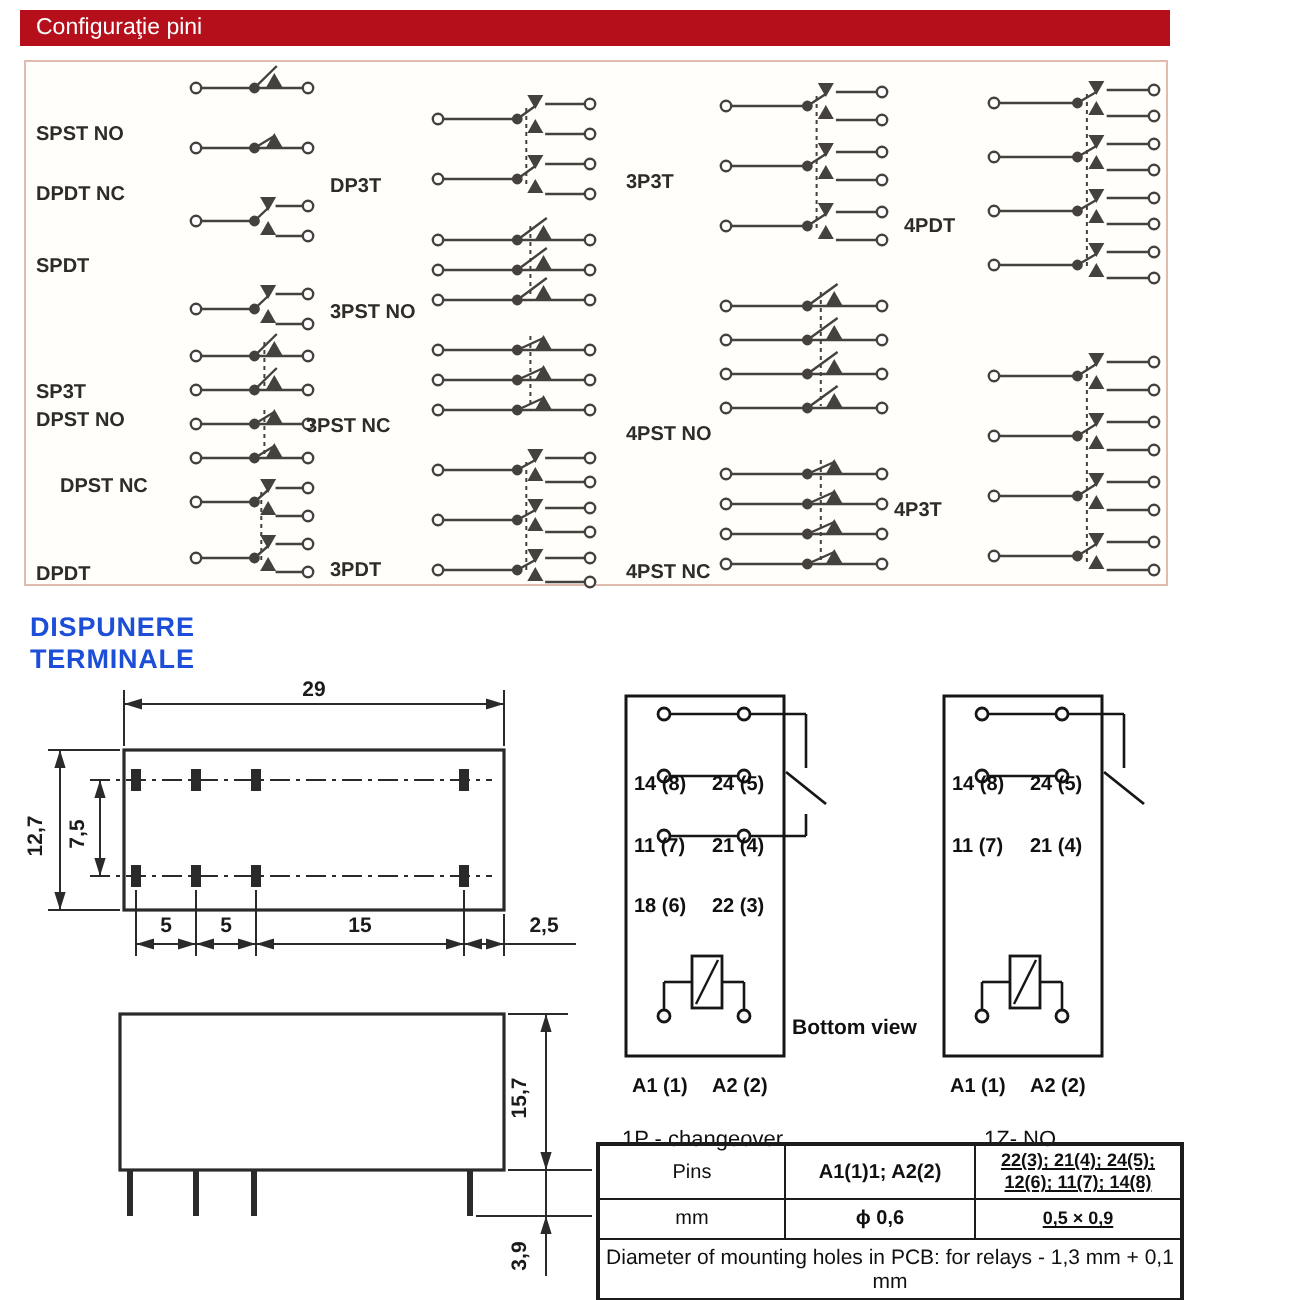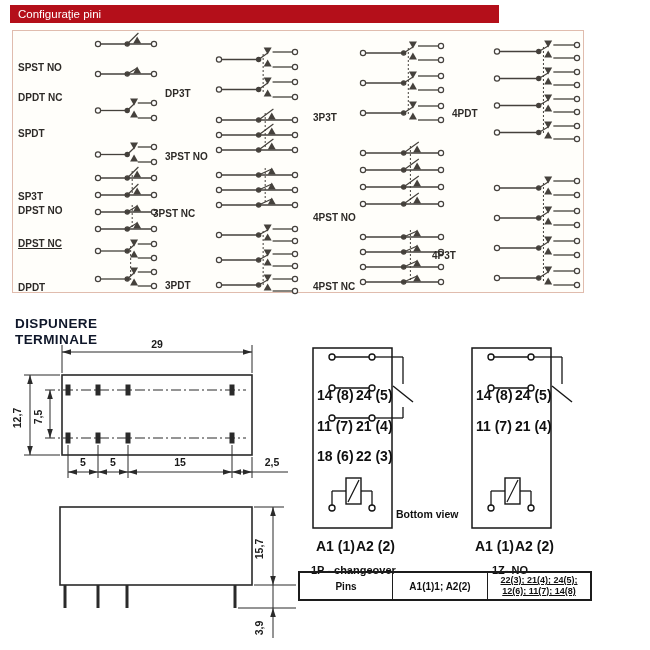--- a/index.html
+++ b/index.html
@@ -2,53 +2,53 @@
 <html style="--accent: #b40f1a; --boxborder: #e0bcae;"><head>
 <meta charset="utf-8">
 <style>
   html,body{margin:0;padding:0;}
   body{
     width:650px;height:650px;position:relative;overflow:hidden;
     background:#ffffff;
     font-family:"Liberation Sans",sans-serif;
   }
   #red-bar{
-    position:absolute;left:10px;top:5px;width:489px;height:18px;
+    position:absolute;left:10px;top:5px;width:575px;height:18px;
     background:var(--accent,#b40f1a);
     color:#fff;font-size:11.5px;line-height:18px;padding-left:8px;
     box-sizing:border-box;font-weight:400;
   }
   #config-box{
     position:absolute;left:12px;top:30px;width:572px;height:263px;
     border:1px solid var(--boxborder,#e0bcae);
     background:#fffefa;box-sizing:border-box;
   }
   #scheme{position:absolute;left:0;top:0;z-index:2;}
   #labels{position:absolute;left:0;top:0;width:558px;height:650px;z-index:3;margin-top:24px;}
   .cfg-label{position:absolute;font-weight:bold;font-size:10px;color:#2e2b28;white-space:nowrap;}
-  .pin-label{position:absolute;font-weight:bold;font-size:14px;color:#101010;white-space:nowrap;}
-  .caption{position:absolute;font-weight:bold;font-size:11px;color:#101010;white-space:nowrap;}
+  .pin-label{position:absolute;font-weight:bold;font-size:10px;color:#101010;white-space:nowrap;}
+  .caption{position:absolute;font-weight:normal;font-size:11px;color:#101010;white-space:nowrap;}
   #terminals-title{
-    position:absolute;left:15px;top:316px;z-index:3;
-    font-weight:bold;font-size:13.5px;color:#0f172a;letter-spacing:.4px;line-height:16px;
+    position:absolute;left:15px;top:306px;z-index:3;
+    font-weight:bold;font-size:13.5px;color:#1d4ed8;letter-spacing:.4px;line-height:16px;
   }
   #bottom-view-label{
     position:absolute;left:396px;top:508px;z-index:3;
     font-weight:bold;font-size:10.5px;color:#101010;white-space:nowrap;
   }
   #pins-table{
     position:absolute;left:298px;top:571px;width:274px;z-index:3;
     border-collapse:collapse;border:2px solid #1c1c1c;
     font-size:10px;color:#101010;table-layout:fixed;
   }
   #pins-table td{
     border:1px solid #1c1c1c;text-align:center;vertical-align:middle;
     padding:1px 3px;
   }
-  #pins-table .c1{width:86px;font-weight:700;}
+  #pins-table .c1{width:86px;font-weight:400;}
   #pins-table .c2{width:88px;font-weight:bold;}
   #pins-table .c3{width:96px;font-weight:bold;font-size:9px;line-height:11px;text-decoration:underline;}
   #pins-table .hrow td{height:24px;}
   #pins-table .mrow td{height:17px;}
   #pins-table .frow td{height:27px;font-weight:400;font-size:10.5px;line-height:12px;}
 </style>
 </head>
 <body>
 
 <div id="red-bar">
@@ -507,31 +507,31 @@
       <circle cx="531" cy="508" r="3" fill="#fff" stroke="#161616" stroke-width="1.4"></circle>
     </g>
   </svg>
 
 <div id="labels">
     <div class="cfg-label" style="left: 18px; top: 38px;">SPST NO</div>
     <div class="cfg-label" style="left: 18px; top: 68px;">DPDT NC</div>
     <div class="cfg-label" style="left: 18px; top: 104px;">SPDT</div>
     <div class="cfg-label" style="left: 18px; top: 167px;">SP3T</div>
     <div class="cfg-label" style="left: 18px; top: 181px;">DPST NO</div>
-    <div class="cfg-label" style="left: 18px; top: 214px; text-decoration: underline;">DPST NC</div>
+    <div class="cfg-label" style="left: 30px; top: 214px;">DPST NC</div>
     <div class="cfg-label" style="left: 18px; top: 258px;">DPDT</div>
     <div class="cfg-label" style="left: 165px; top: 64px;">DP3T</div>
     <div class="cfg-label" style="left: 165px; top: 127px;">3PST NO</div>
     <div class="cfg-label" style="left: 153px; top: 184px;">3PST NC</div>
     <div class="cfg-label" style="left: 165px; top: 256px;">3PDT</div>
-    <div class="cfg-label" style="left: 313px; top: 88px;">3P3T</div>
+    <div class="cfg-label" style="left: 313px; top: 62px;">3P3T</div>
     <div class="cfg-label" style="left: 313px; top: 188px;">4PST NO</div>
     <div class="cfg-label" style="left: 313px; top: 257px;">4PST NC</div>
     <div class="cfg-label" style="left: 452px; top: 84px;">4PDT</div>
-    <div class="cfg-label" style="left: 432px; top: 226px;">4P3T</div>
+    <div class="cfg-label" style="left: 447px; top: 226px;">4P3T</div>
     <div class="pin-label" style="left: 317px; top: 363px;">14 (8)</div>
     <div class="pin-label" style="left: 356px; top: 363px;">24 (5)</div>
     <div class="pin-label" style="left: 317px; top: 394px;">11 (7)</div>
     <div class="pin-label" style="left: 356px; top: 394px;">21 (4)</div>
     <div class="pin-label" style="left: 317px; top: 424px;">18 (6)</div>
     <div class="pin-label" style="left: 356px; top: 424px;">22 (3)</div>
     <div class="pin-label" style="left: 316px; top: 514px;">A1 (1)</div>
     <div class="pin-label" style="left: 356px; top: 514px;">A2 (2)</div>
     <div class="caption" style="left: 311px; top: 540px;">1P - changeover</div>
     <div class="pin-label" style="left: 476px; top: 363px;">14 (8)</div>
@@ -545,14 +545,22 @@
 
 <div id="bottom-view-label">Bottom view</div>
 
 <table id="pins-table">
   <tbody>
       <tr class="hrow">
     <td class="c1">Pins</td>
     <td class="c2">A1(1)1; A2(2)</td>
     <td class="c3">22(3); 21(4); 24(5); 12(6); 11(7); 14(8)</td>
   </tr>
+  <tr class="mrow">
+    <td class="c1">mm</td>
+    <td class="c2">ϕ 0,6</td>
+    <td class="c3">0,5 × 0,9</td>
+  </tr>
+  <tr class="frow">
+    <td colspan="3">Diameter of mounting holes in PCB: for relays - 1,3 mm + 0,1 mm</td>
+  </tr>
 </tbody>
   </table>
 
 </body></html>

